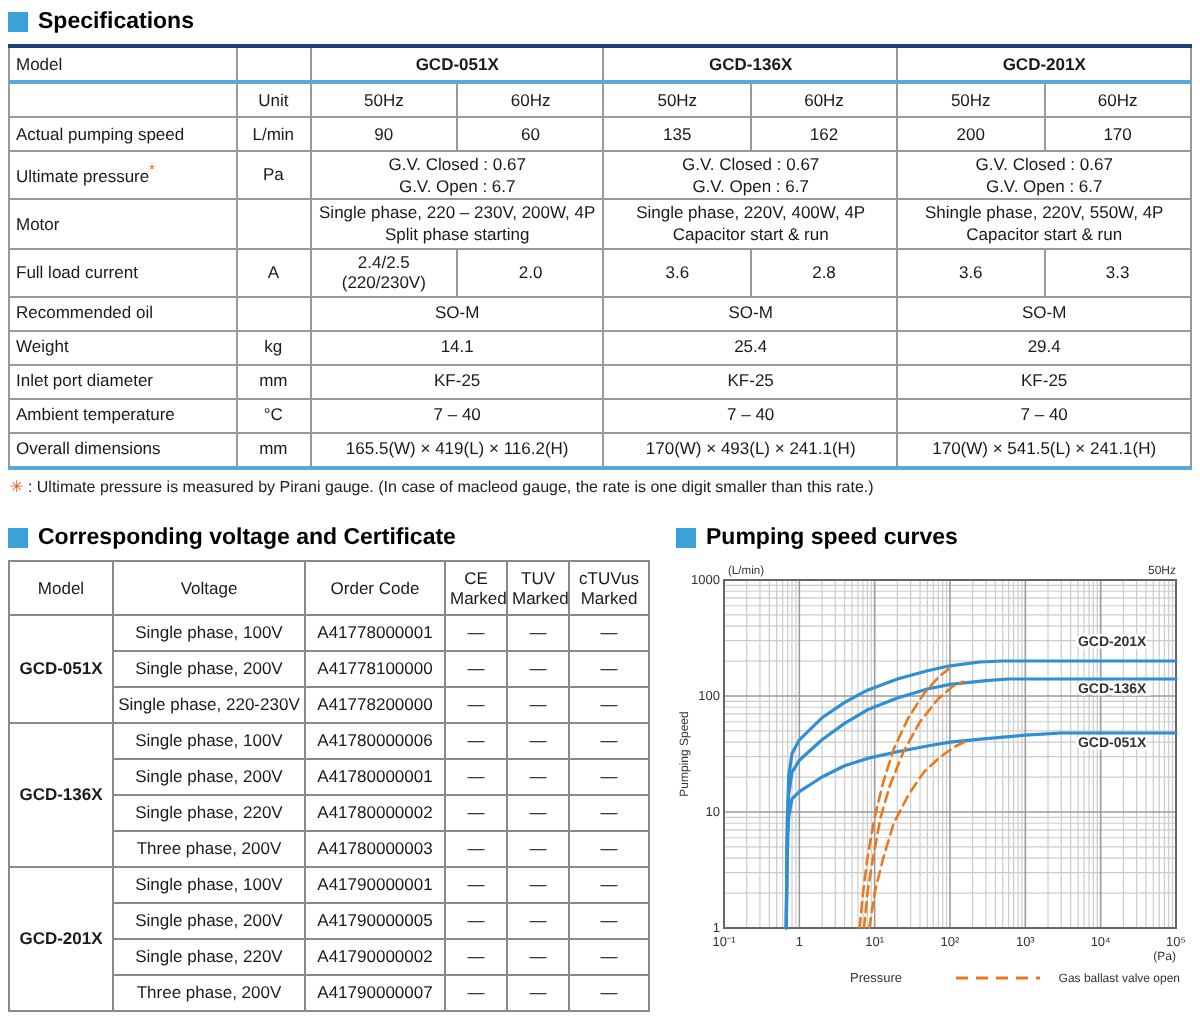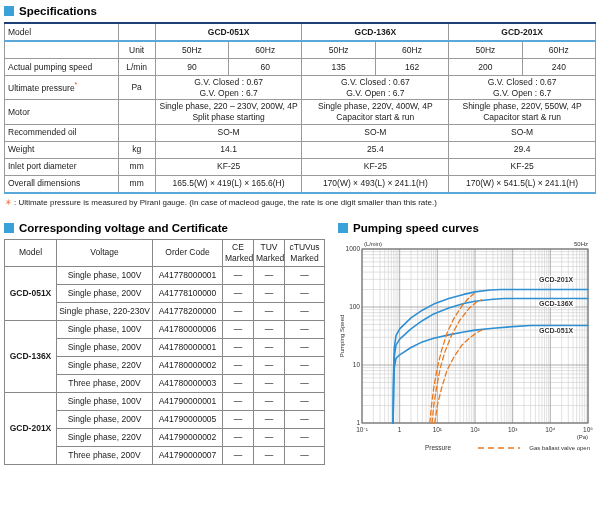--- a/index.html
+++ b/index.html
@@ -75,21 +75,21 @@
           <td>60Hz</td>
         </tr>
         <tr>
           <td class="lbl"><span>Actual pumping speed</span></td>
           <td>L/min</td>
           <td colspan="1">90</td>
           <td colspan="1">60</td>
           <td colspan="1">135</td>
           <td colspan="1">162</td>
           <td colspan="1">200</td>
-          <td colspan="1">240</td>
+          <td colspan="1">170</td>
         </tr>
         <tr>
           <td class="lbl"><span>Ultimate pressure</span><sup class="red">*</sup></td>
           <td>Pa</td>
           <td colspan="2">G.V. Closed : 0.67
 G.V. Open : 6.7</td>
           <td colspan="2">G.V. Closed : 0.67
 G.V. Open : 6.7</td>
           <td colspan="2">G.V. Closed : 0.67
 G.V. Open : 6.7</td>
@@ -98,20 +98,31 @@
           <td class="lbl"><span>Motor</span></td>
           <td></td>
           <td colspan="2">Single phase, 220 – 230V, 200W, 4P
 Split phase starting</td>
           <td colspan="2">Single phase, 220V, 400W, 4P
 Capacitor start &amp; run</td>
           <td colspan="2">Shingle phase, 220V, 550W, 4P
 Capacitor start &amp; run</td>
         </tr>
         <tr>
+          <td class="lbl"><span>Full load current</span></td>
+          <td>A</td>
+          <td colspan="1">2.4/2.5
+(220/230V)</td>
+          <td colspan="1">2.0</td>
+          <td colspan="1">3.6</td>
+          <td colspan="1">2.8</td>
+          <td colspan="1">3.6</td>
+          <td colspan="1">3.3</td>
+        </tr>
+        <tr>
           <td class="lbl"><span>Recommended oil</span></td>
           <td></td>
           <td colspan="2">SO-M</td>
           <td colspan="2">SO-M</td>
           <td colspan="2">SO-M</td>
         </tr>
         <tr>
           <td class="lbl"><span>Weight</span></td>
           <td>kg</td>
           <td colspan="2">14.1</td>
@@ -119,23 +130,30 @@
           <td colspan="2">29.4</td>
         </tr>
         <tr>
           <td class="lbl"><span>Inlet port diameter</span></td>
           <td>mm</td>
           <td colspan="2">KF-25</td>
           <td colspan="2">KF-25</td>
           <td colspan="2">KF-25</td>
         </tr>
         <tr>
+          <td class="lbl"><span>Ambient temperature</span></td>
+          <td>°C</td>
+          <td colspan="2">7 – 40</td>
+          <td colspan="2">7 – 40</td>
+          <td colspan="2">7 – 40</td>
+        </tr>
+        <tr>
           <td class="lbl"><span>Overall dimensions</span></td>
           <td>mm</td>
-          <td colspan="2">165.5(W) × 419(L) × 165.6(H)</td>
+          <td colspan="2">165.5(W) × 419(L) × 116.2(H)</td>
           <td colspan="2">170(W) × 493(L) × 241.1(H)</td>
           <td colspan="2">170(W) × 541.5(L) × 241.1(H)</td>
         </tr>
       </tbody>
   </table>
 
   <div class="footnote">
     <span class="red">✳</span>
     <span>: Ultimate pressure is measured by Pirani gauge. (In case of macleod gauge, the rate is one digit smaller than this rate.)</span>
   </div>

